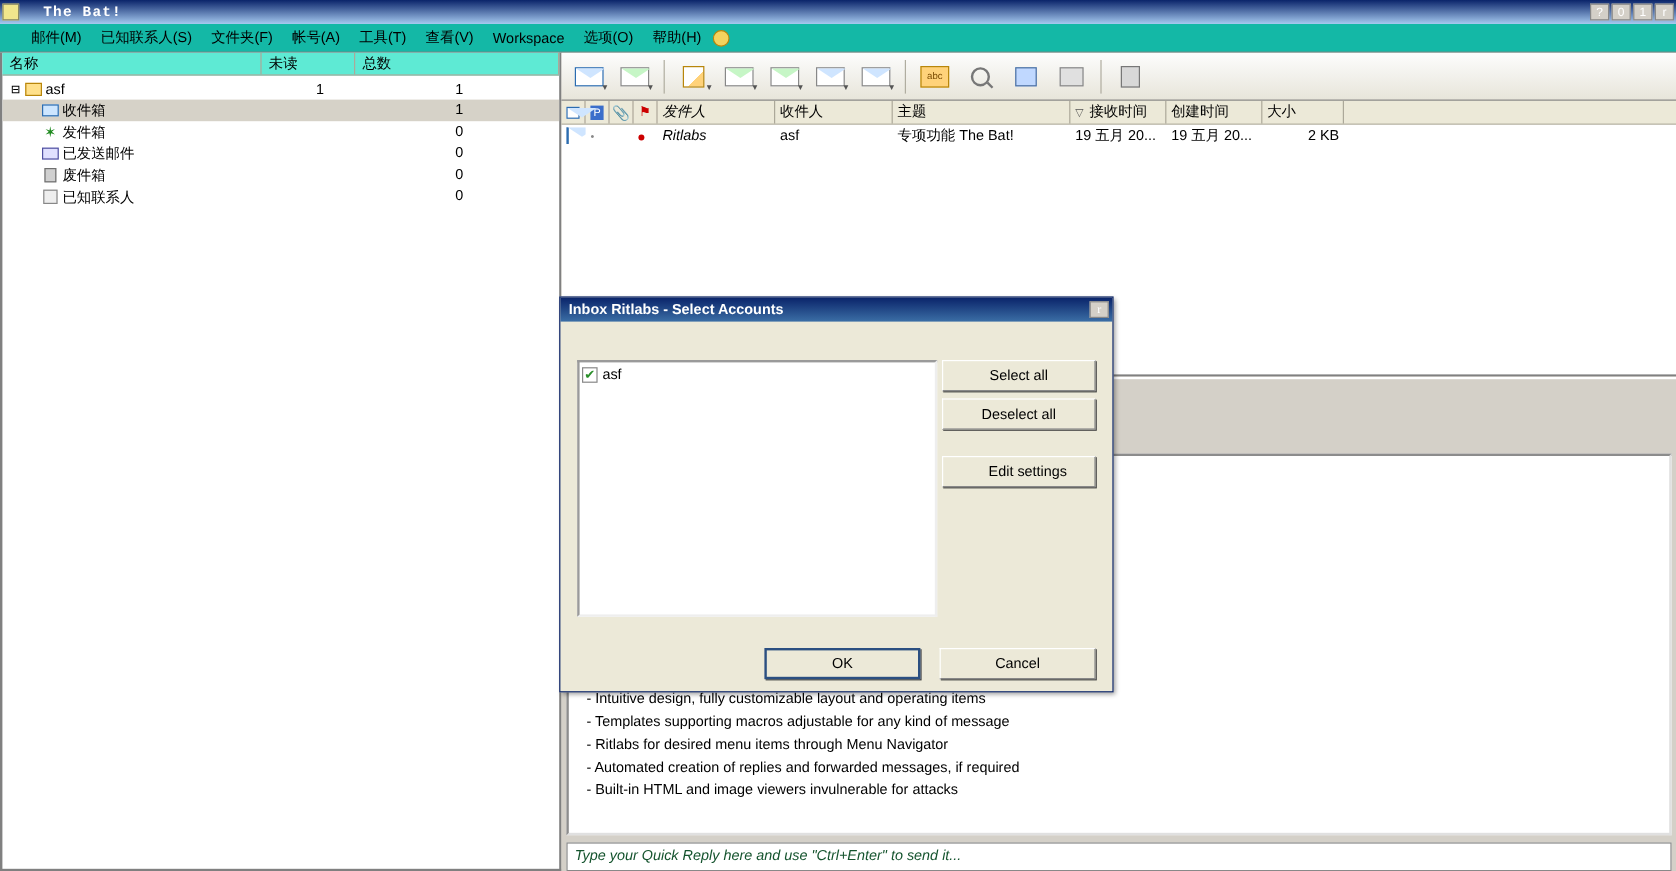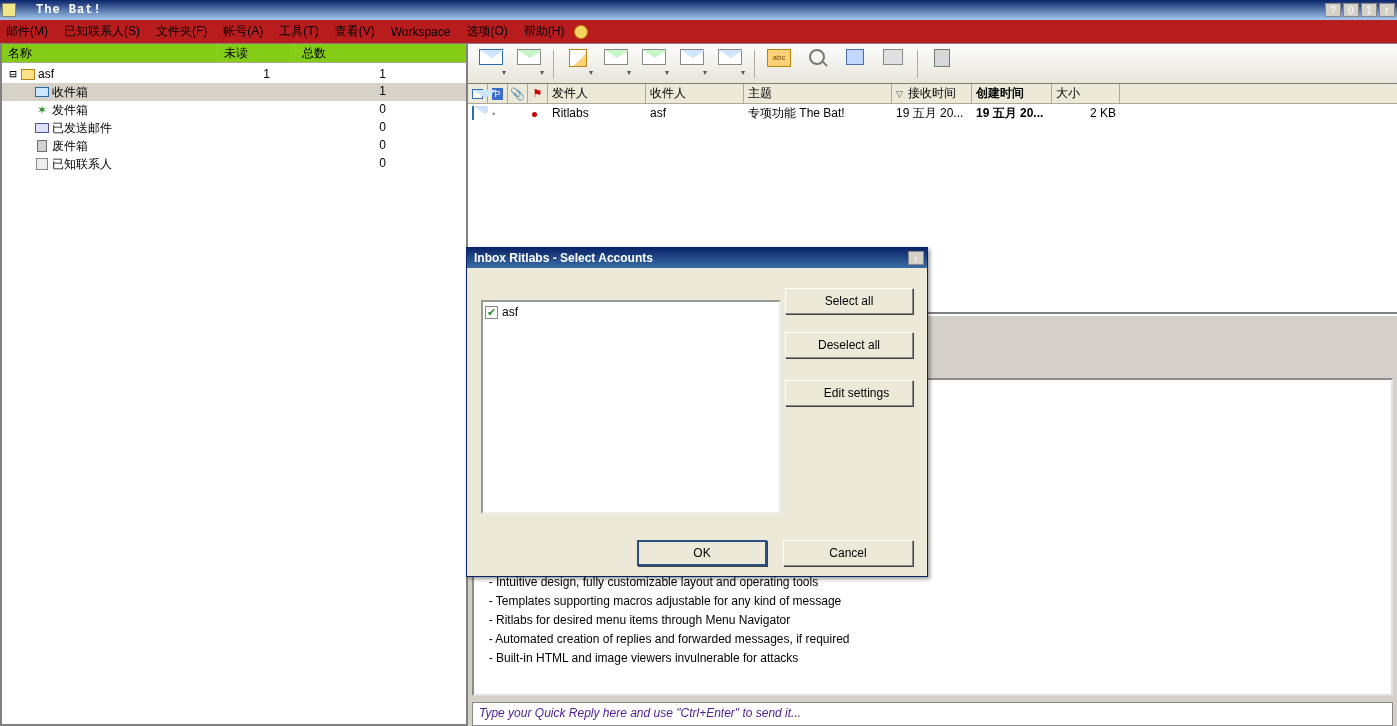--- a/index.html
+++ b/index.html
@@ -7,31 +7,31 @@
 
 
 .titlebar { height: 20px; background: linear-gradient(#0a246a, #a6caf0); display: flex; align-items: center; padding: 0 2px; color: #fff; justify-content: space-between; }
 .titlebar .title-left { display: flex; align-items: center; gap: 20px; }
 .titlebar .app-icon { width: 14px; height: 14px; background: #f0e68c; border: 1px solid #886; display:inline-block; }
 .titlebar .title { font-family: "Fixedsys","Courier New",monospace; font-weight: bold; letter-spacing: 1px; }
 .win-btns { display: flex; gap: 2px; }
 .win-btn { width: 16px; height: 14px; background: #d4d0c8; border: 1px solid #888; display:flex; align-items:center; justify-content:center; font-family: Marlett, sans-serif; font-size: 10px; cursor: default; }
 
 
-.menubar { height: 24px; background: #b91c1c; display: flex; align-items: center; padding: 0 0; gap: 4px; border-bottom: 1px solid #808080; }
+.menubar { height: 24px; background: #14b8a6; display: flex; align-items: center; padding: 0 20px; gap: 4px; border-bottom: 1px solid #808080; }
 .menubar .menu-item { padding: 2px 6px; cursor: default; }
 .gear-icon { width:14px;height:14px;background:#f4d35e;border-radius:50%;border:1px solid #b8860b;display:inline-block; }
 
 
 .main { display: flex; height: calc(100% - 44px); }
 .left-panel { width: 468px; background: #fff; border: 2px solid #808080; border-top:none; border-left-color:#808080; display:flex; flex-direction:column; }
 .right-panel { flex:1; display:flex; flex-direction:column; background:#d4d0c8; }
 
 
-.tree-header { display:flex; background:#84cc16; border-bottom:1px solid #aca899; }
+.tree-header { display:flex; background:#5eead4; border-bottom:1px solid #aca899; }
 .tree-header .th { border-right:1px solid #aca899; padding:2px 6px; height:18px; line-height:14px; }
 .th-name { width:216px; }
 .th-unread { width:78px; text-align:left; }
 .th-total { flex:1; text-align:left; }
 
 
 .tree { flex:1; overflow:auto; padding:2px 0; }
 .tree-row { display:flex; align-items:center; height:18px; padding-left:4px; }
 .tree-row.selected { background:#d6d2c8; }
 .tree-row .indent { display:inline-block; }
@@ -46,21 +46,21 @@
 
 .ico-folder { width:14px;height:11px;background:#ffe08a;border:1px solid #b8860b; }
 .ico-inbox { width:14px;height:10px;background:#cde6ff;border:1px solid #2b6cb0; }
 .ico-star { color:#1f8a1f; }
 .ico-sent { width:14px;height:10px;background:#e0e0ff;border:1px solid #5050a0; position:relative;}
 .ico-trash { width:10px;height:12px;background:#d0d0d0;border:1px solid #707070; }
 .ico-contacts { width:12px;height:12px;background:#eee;border:1px solid #888; }
 
 
 .toolbar { height:40px; background:linear-gradient(#fdfdfd,#e7e5da); border-bottom:1px solid #808080; display:flex; align-items:center; padding:0 6px; gap:4px; }
-.tbtn { width:34px;height:32px;border:1px solid transparent; display:flex; justify-content:center; position:relative; }
+.tbtn { width:34px;height:32px;border:1px solid transparent; display:flex; align-items:center;justify-content:center; position:relative; }
 .tbtn.arr::after { content:"▾"; font-size:8px; position:absolute; right:1px; bottom:2px; color:#555; }
 .tsep { width:1px;height:28px;background:#b0ada0; margin:0 3px;}
 .ic-env { width:24px;height:16px;background:#fff;border:1px solid #888;position:relative;}
 .ic-env::before{content:"";position:absolute;left:0;right:0;top:0;border-left:12px solid transparent;border-right:12px solid transparent;border-top:8px solid #cfe5ff;}
 .ic-env.blue{border-color:#2b6cb0;}
 .ic-env.green::before{border-top-color:#c6f6c6;}
 .ic-pen { width:18px;height:18px;background:linear-gradient(135deg,#fff,#fff 60%,#ffd27a 60%);border:1px solid #b8860b;}
 .ic-abc { width:24px;height:18px;background:#ffd27a;border:1px solid #b8860b;display:flex;align-items:center;justify-content:center;font-size:8px;color:#7b4b00;}
 .ic-search { width:16px;height:16px;border:2px solid #777;border-radius:50%;position:relative;}
 .ic-search::after{content:"";position:absolute;width:6px;height:2px;background:#777;right:-5px;bottom:-2px;transform:rotate(45deg);}
@@ -77,41 +77,41 @@
 .msg-row { display:flex; height:18px; align-items:center; }
 .msg-row .mc { padding:0 4px; overflow:hidden; white-space:nowrap; }
 .mc-size { text-align:right; padding-right:6px;}
 .flag-red { color:#c00; font-size:11px; }
 .dot-red { width:5px;height:5px;border-radius:50%;background:#c00;display:inline-block;}
 
 
 .preview-wrap { flex:1; background:#d4d0c8; display:flex; flex-direction:column; }
 .preview-space { height:64px; background:#d4d0c8; border-top:2px solid #fff;}
 .preview-pane { flex:1; background:#fff; margin:0 4px; border:2px inset #e0e0e0; overflow:auto; padding:6px 8px; font-family:"Courier New",monospace; font-size:13px; line-height:18px; white-space:pre; color:#000;}
-.reply-box { margin:6px 4px 0 4px; border:1px solid #888; background:#fff; height:24px; padding:3px 6px; color:#4c1d95; font-style:italic; }
+.reply-box { margin:6px 4px 0 4px; border:1px solid #888; background:#fff; height:24px; padding:3px 6px; color:#14532d; font-style:italic; }
 
 
 .dialog { position:absolute; left:466px; top:247px; width:462px; height:330px; background:#ece9d8; border:1px solid #0a246a; box-shadow:2px 2px 4px rgba(0,0,0,0.4); display:flex; flex-direction:column;}
 .dialog .dlg-title { height:20px; background:linear-gradient(#0a246a,#3b6ea5); color:#fff; display:flex; align-items:center; justify-content:space-between; padding:0 3px;}
 .dlg-title .t-left { display:flex; align-items:center; gap:4px; font-family:"Fixedsys","Courier New",monospace; font-weight:bold;}
 .dlg-close { width:16px;height:14px;background:#d4d0c8;border:1px solid #888;display:flex;align-items:center;justify-content:center;font-family:Marlett;font-size:10px;}
 .dlg-body { flex:1; padding:12px 14px; position:relative;}
 .dlg-label { margin-bottom:4px; }
 .dlg-list { position:absolute; left:14px; top:32px; width:300px; height:214px; background:#fff; border:2px inset #eee; padding:2px;}
 .dlg-item { display:flex; align-items:center; gap:4px; height:16px;}
 .dlg-check { width:13px;height:13px;border:1px solid #888;display:flex;align-items:center;justify-content:center;color:#2a8f2a;font-size:11px;background:#fff;}
 .dlg-btn { position:absolute; width:128px; height:26px; background:#ece9d8; border:1px solid #888; border-top-color:#fff;border-left-color:#fff; box-shadow:1px 1px 0 #404040; display:flex;align-items:center;justify-content:center; }
 .dlg-btn.default { border:2px solid #2b4f81;margin-left:32px; }
 .dlg-bottom { position:absolute; left:0; right:0; bottom:10px; display:flex; justify-content:flex-end; gap:16px; padding:0 14px;}
 .dlg-bottom .dlg-btn { position:static; width:130px;}
 
 
 .w1{width:20px;} .w2{width:20px;} .w3{width:20px;} .w4{width:20px;}
-.w-sender{width:98px;} .w-recv{width:98px;} .w-subj{width:148px;}
-.w-date1{width:80px;} .w-date2{width:80px;font-weight:bold;} .w-size{width:68px;}
+.w-sender{width:98px;font-style:italic;} .w-recv{width:98px;} .w-subj{width:148px;}
+.w-date1{width:80px;} .w-date2{width:80px;} .w-size{width:68px;}
 
 </style>
 </head>
 <body>
 
 <div class="titlebar">
   <div class="title-left">
     <span class="app-icon"></span>
     <span class="title">The Bat!</span>
   </div>
@@ -309,21 +309,21 @@
       <div class="preview-pane"><span>t just an ordinary email client. The Bat! is something</span>
 <span> you spend daily for your correspondence. It will adjust</span>
 <span>le assistant, helping you deal with problems that seem</span>
 <span>y, a good friend. And we at RITLabs are doing everything to</span>
 <span>ble. Welcome to The Bat!</span>
 
 
 <span> email client offering you:</span>
 
 <span>  - Remarkable integrated protection from malicious and junk mail</span>
-<span>  - Intuitive design, fully customizable layout and operating tools</span>
+<span>  - Intuitive design, fully customizable layout and operating items</span>
 <span>  - Templates supporting macros adjustable for any kind of message</span>
 <span>  - Ritlabs for desired menu items through Menu Navigator</span>
 <span>  - Automated creation of replies and forwarded messages, if required</span>
 <span>  - Built-in HTML and image viewers invulnerable for attacks</span></div>
       <div class="reply-box">Type your Quick Reply here and use "Ctrl+Enter" to send it...</div>
     </div>
   </div>
 </div>
 
 <div class="dialog">
@@ -334,21 +334,21 @@
     </div>
     <div class="dlg-close">r</div>
   </div>
   <div class="dlg-body">
     <div class="dlg-list">
       <div class="dlg-item">
         <span class="dlg-check">✔</span>
         <span>asf</span>
       </div>
     </div>
-    <div class="dlg-btn" style="right:14px; top:20px;">Select all</div>
+    <div class="dlg-btn" style="right:14px; top:32px;">Select all</div>
     <div class="dlg-btn" style="right:14px; top:64px;">Deselect all</div>
     <div class="dlg-btn" style="right:14px; top:112px;padding-left:15px;">Edit settings</div>
     <div class="dlg-bottom">
       <div class="dlg-btn default">OK</div>
       <div class="dlg-btn">Cancel</div>
     </div>
   </div>
 </div>
 
 </body></html>

